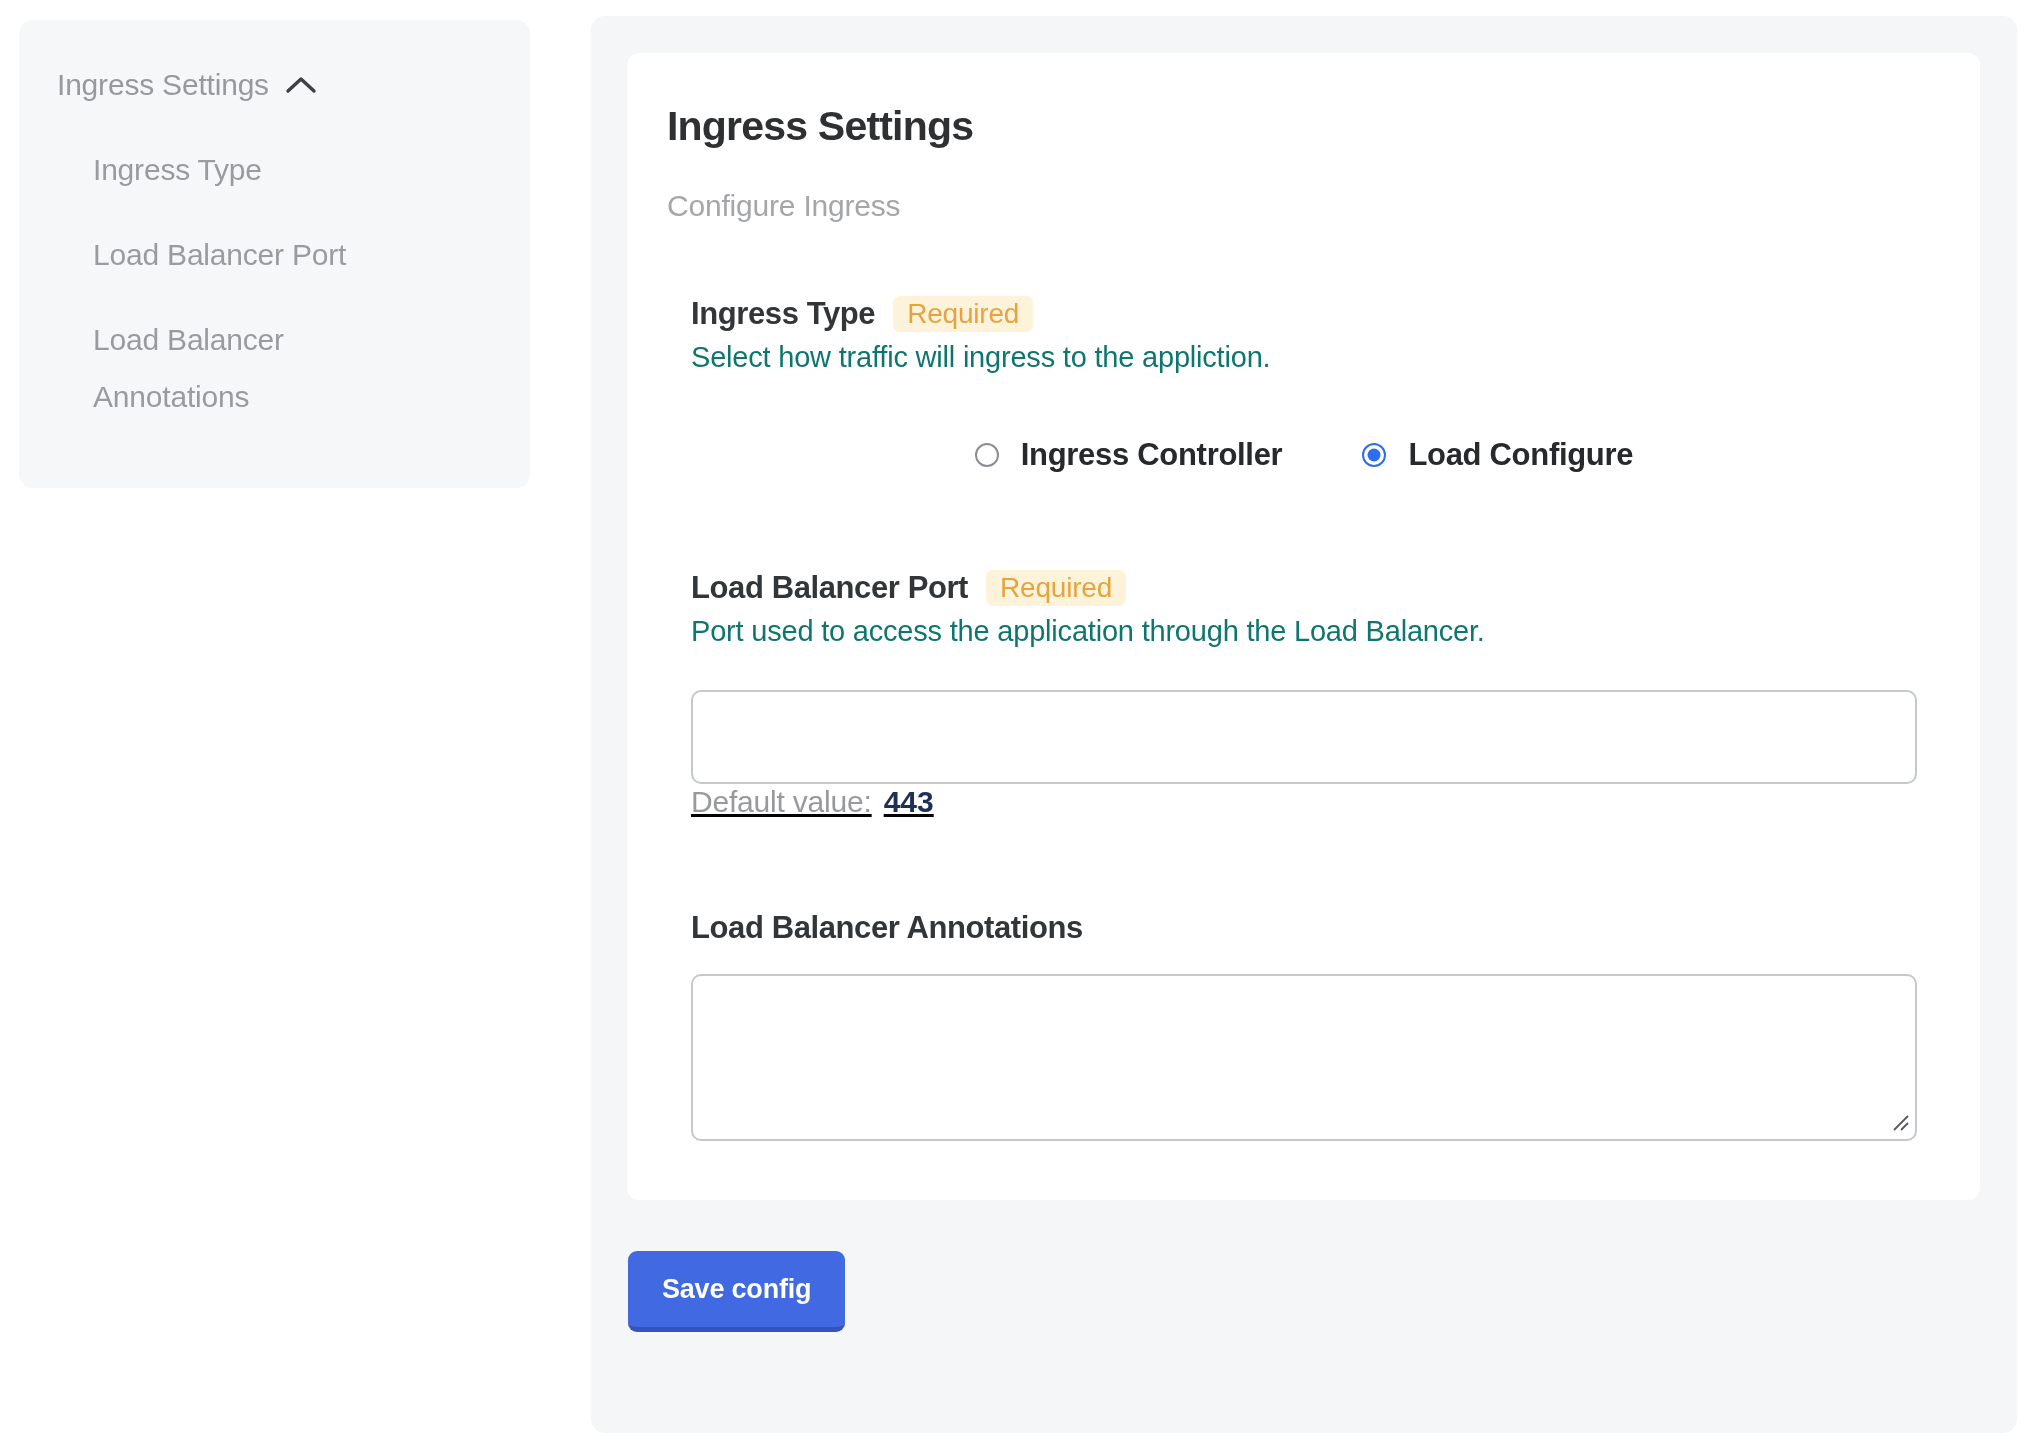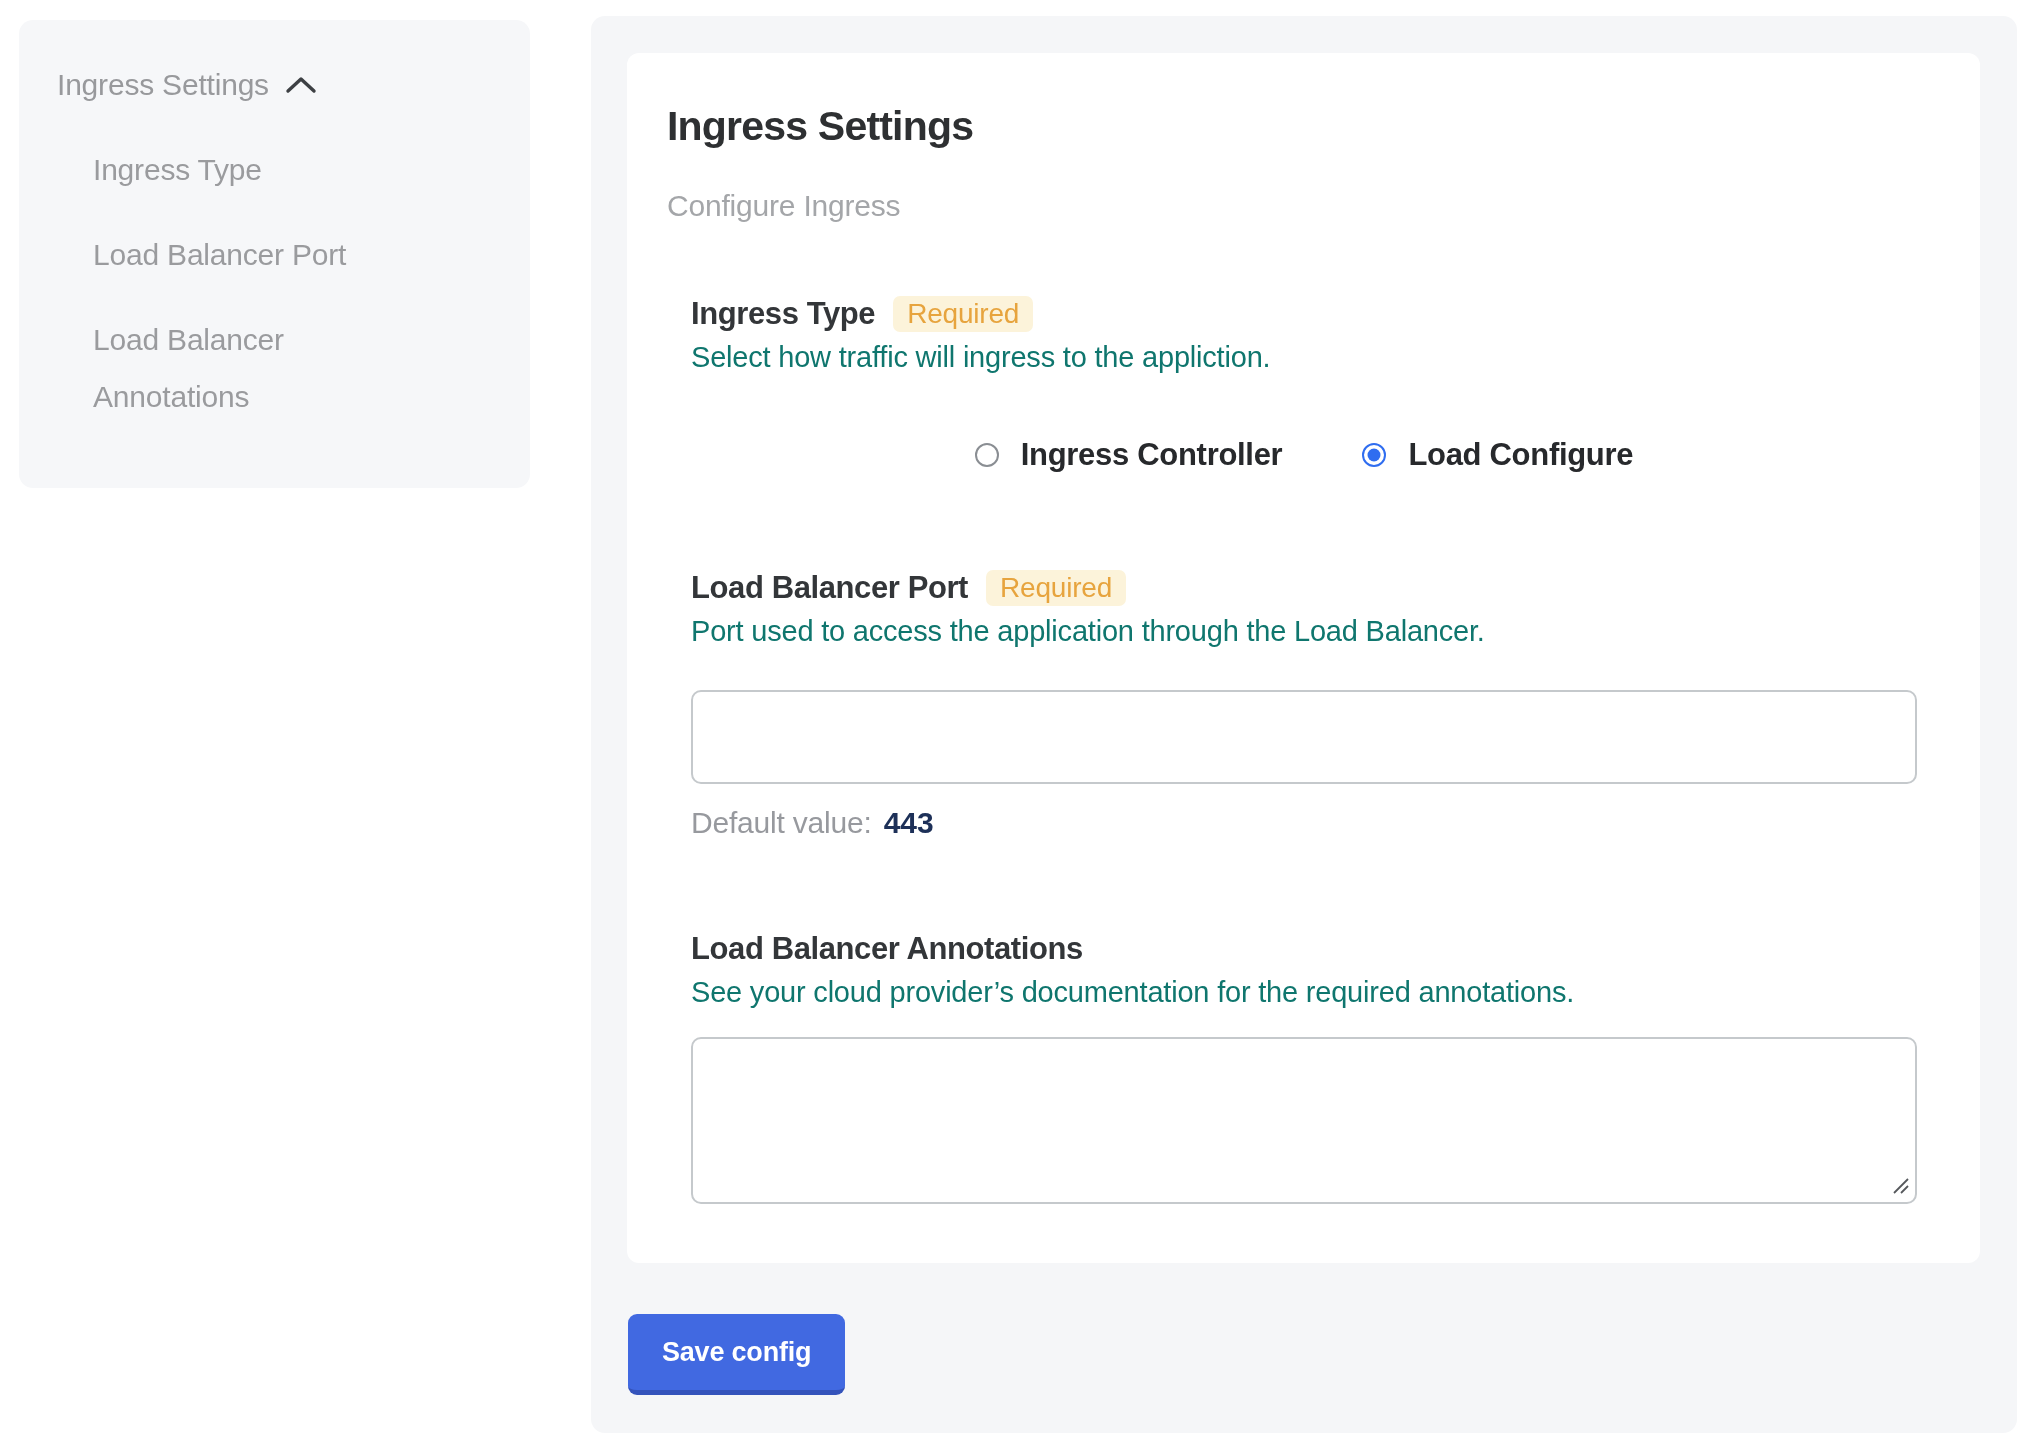--- a/index.html
+++ b/index.html
@@ -111,22 +111,21 @@
     display: block; width: 100%; height: 94px;
     margin-top: 41px;
     border: 2px solid #c5c9cc; border-radius: 10px;
     background: #ffffff;
     font-size: 30px; padding: 0 24px;
     color: #333; outline: none;
     font-family: "Liberation Sans", "DejaVu Sans", sans-serif;
   }
   .default-row {
     display: flex; align-items: center; gap: 12px;
-    margin-top: 21px;
-    font-size: 30px; line-height: 36px;
+    font-size: 30px; line-height: 36px; text-decoration: underline;
   }
   .default-label { color: #97999e; letter-spacing: -0.2px; }
   .default-value { color: #1d3058; font-weight: 700; }
 
   .textarea-wrap { position: relative; margin-top: 27px; }
   .text-area {
     display: block; width: 100%; height: 167px;
     border: 2px solid #c5c9cc; border-radius: 10px;
     background: #ffffff; resize: none;
     font-size: 30px; padding: 18px 24px;
@@ -210,21 +209,20 @@
           <div class="default-row">
             <span class="default-label">Default value:</span>
             <span class="default-value">443</span>
           </div>
         </div>
 
         <div class="mt-section-3">
           <div class="field-heading-row">
             <span class="field-heading">Load Balancer Annotations</span>
           </div>
-          <p class="field-help">See your cloud provider’s documentation for the required annotations.</p>
           <div class="textarea-wrap">
             <textarea class="text-area" style=""></textarea>
             <svg class="resize-handle" viewBox="0 0 18 18" fill="none">
               <line x1="16" y1="2" x2="2" y2="16" stroke="#55585c" stroke-width="1.8"></line>
               <line x1="16" y1="9" x2="9" y2="16" stroke="#55585c" stroke-width="1.8"></line>
             </svg>
           </div>
         </div>
 
       </div>

